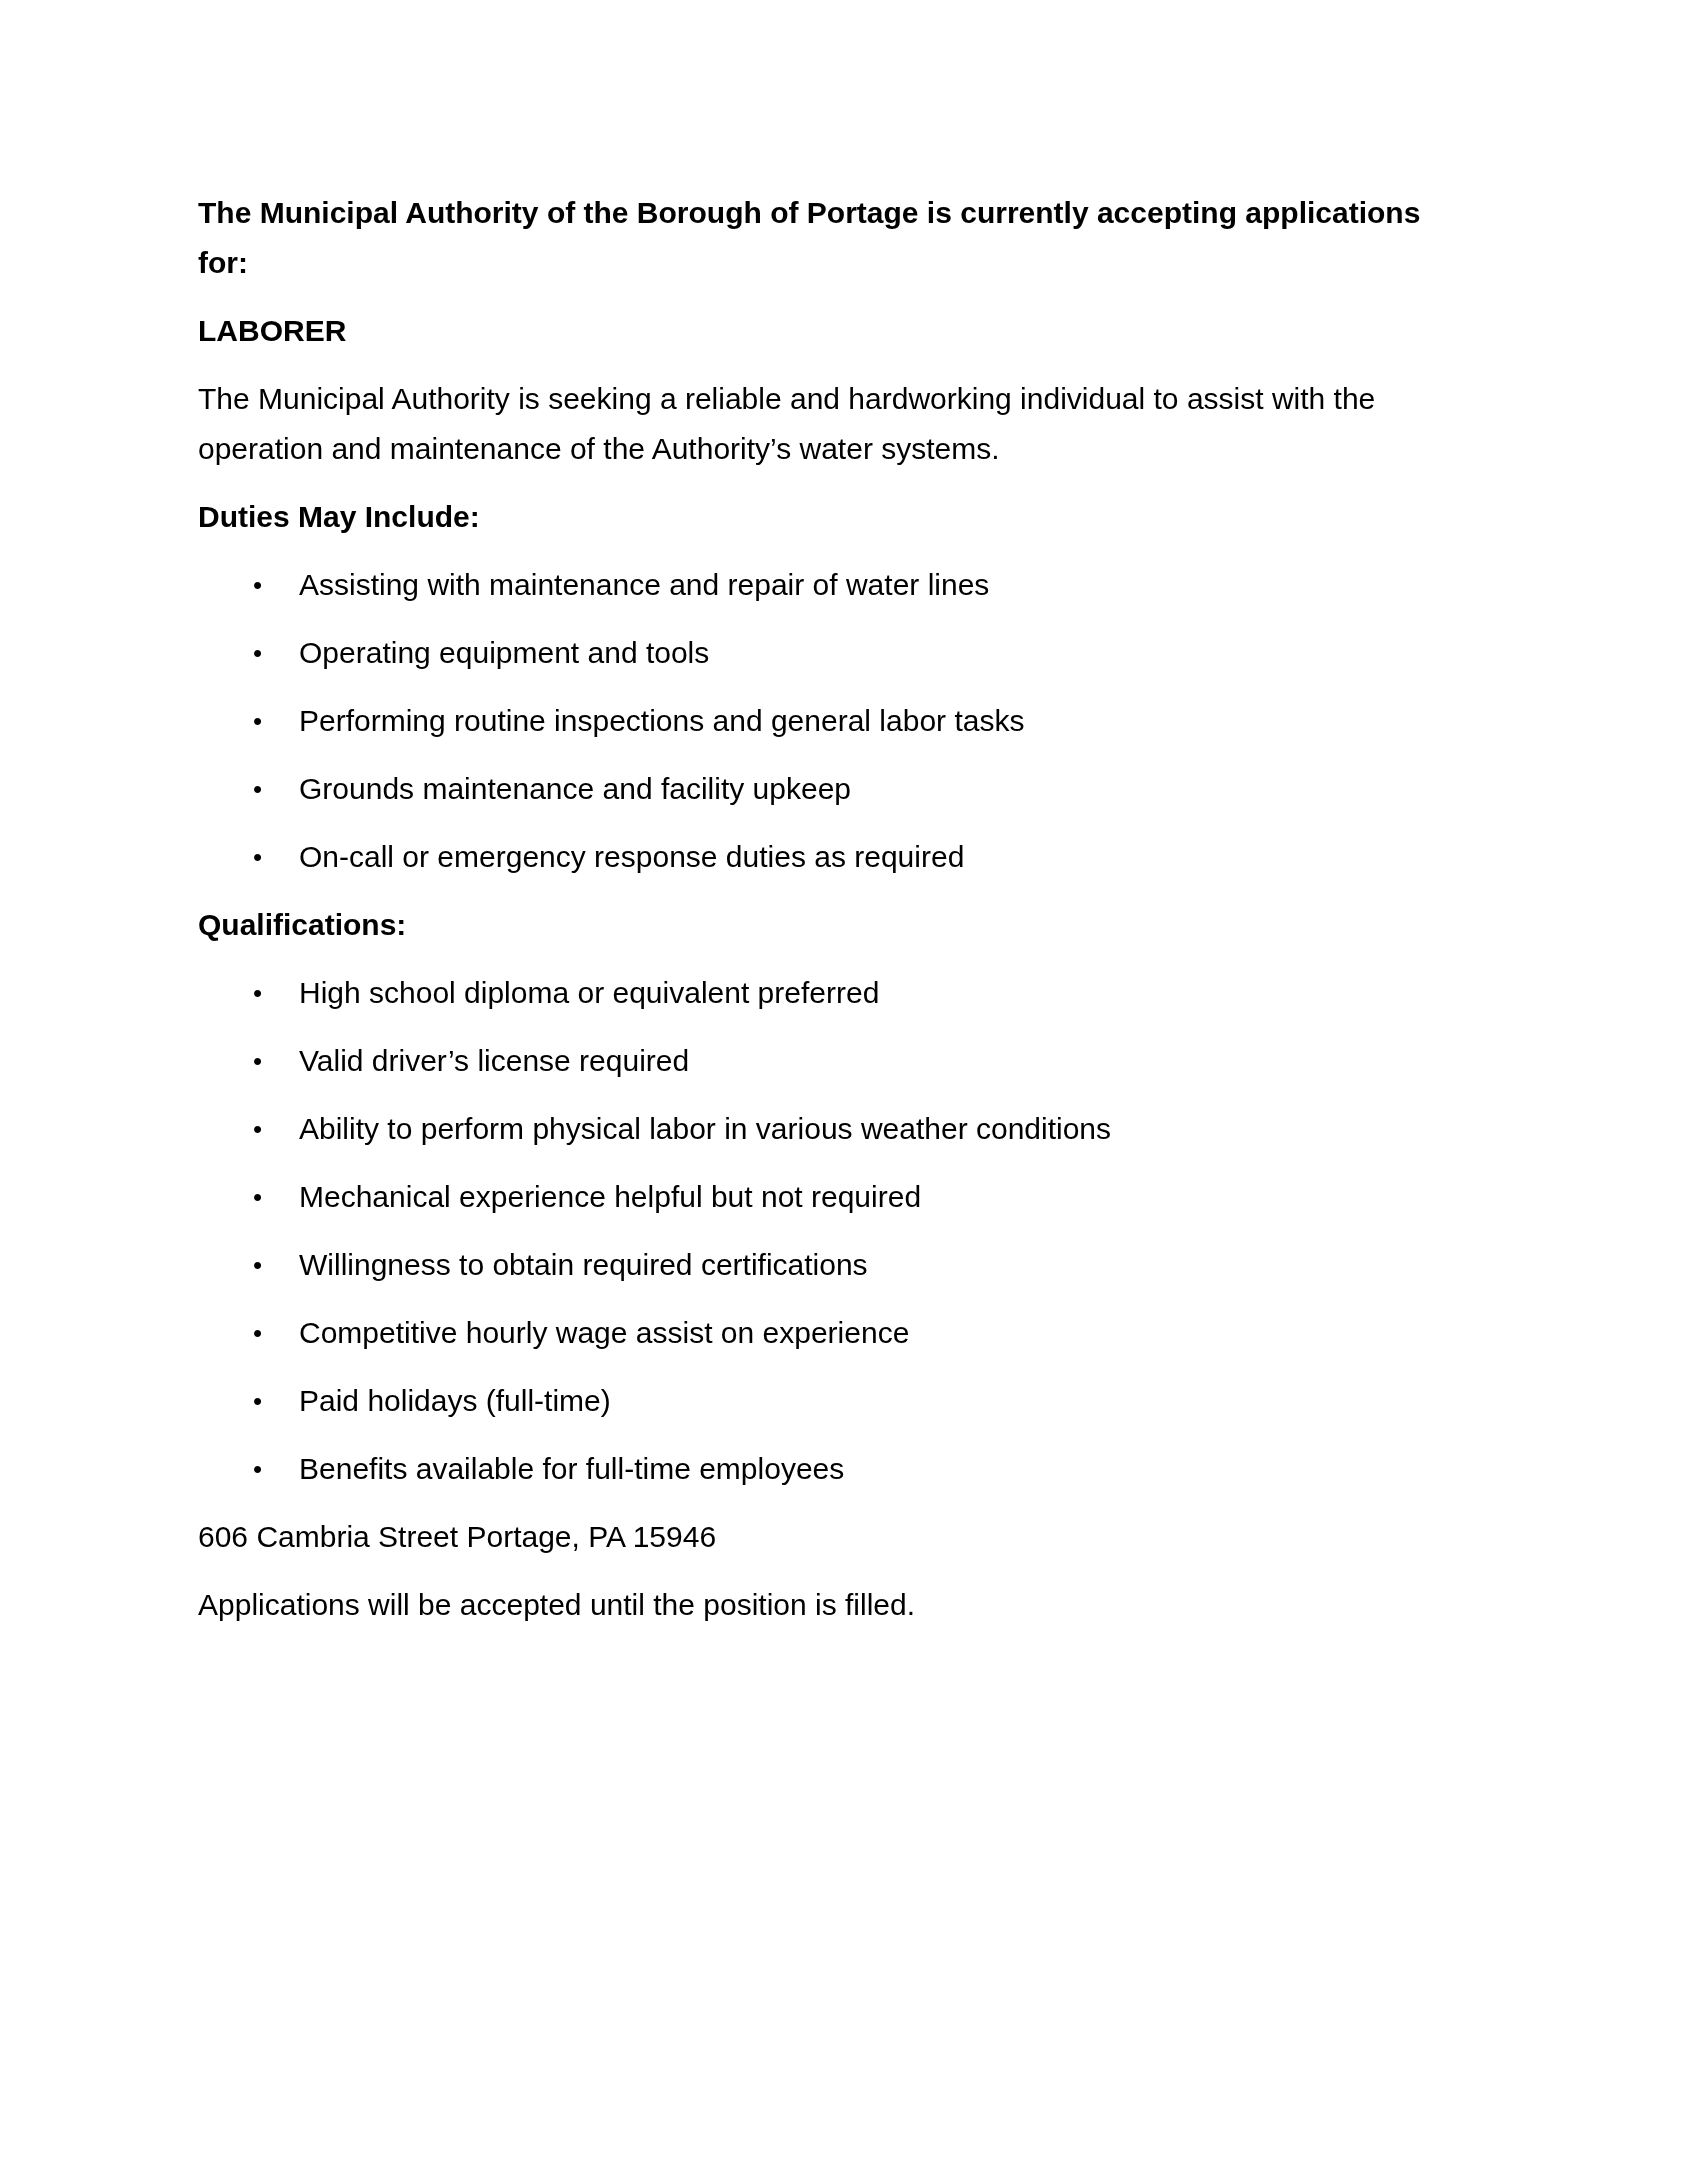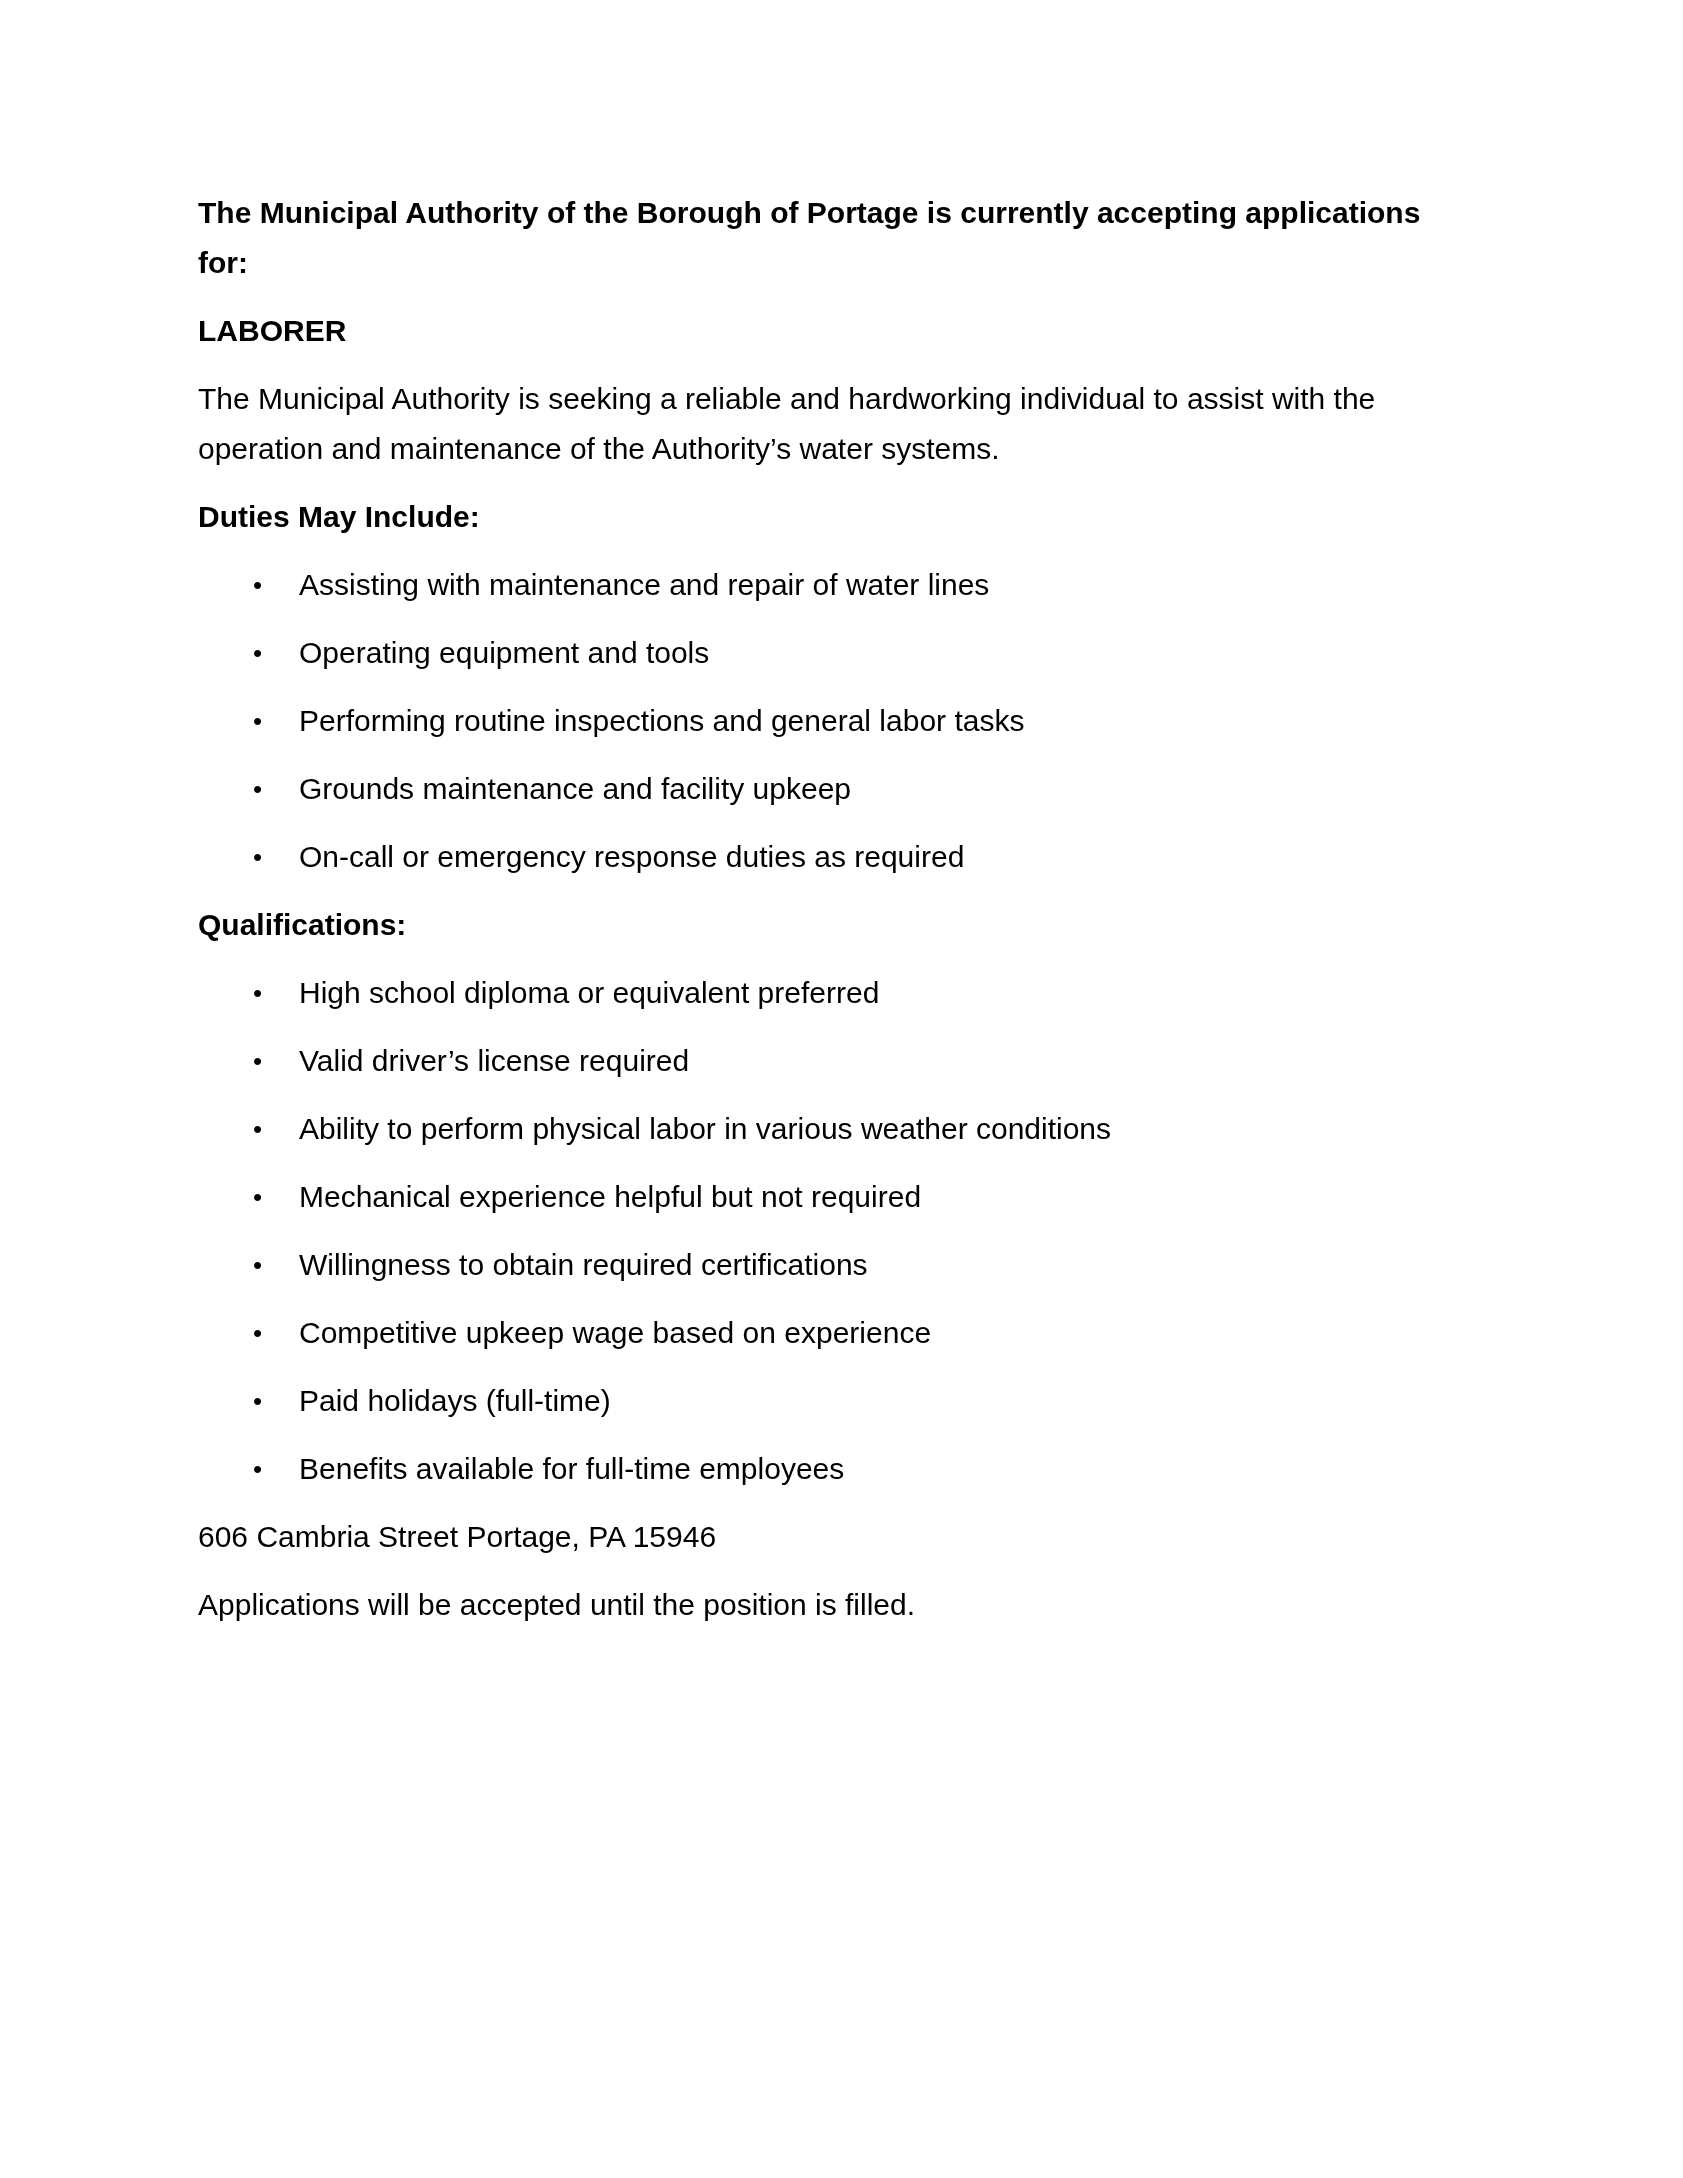--- a/index.html
+++ b/index.html
@@ -114,21 +114,21 @@
       <li>
         <span class="bullet">•</span>
         <span class="bullet-text">Willingness to obtain required certifications</span>
       </li>
     </ul>
 
 
     <ul class="bullets">
       <li>
         <span class="bullet">•</span>
-        <span class="bullet-text">Competitive upkeep wage based on experience</span>
+        <span class="bullet-text">Competitive hourly wage assist on experience</span>
       </li>
       <li>
         <span class="bullet">•</span>
         <span class="bullet-text">Paid holidays (full-time)</span>
       </li>
       <li>
         <span class="bullet">•</span>
         <span class="bullet-text">Benefits available for full-time employees</span>
       </li>
     </ul>

